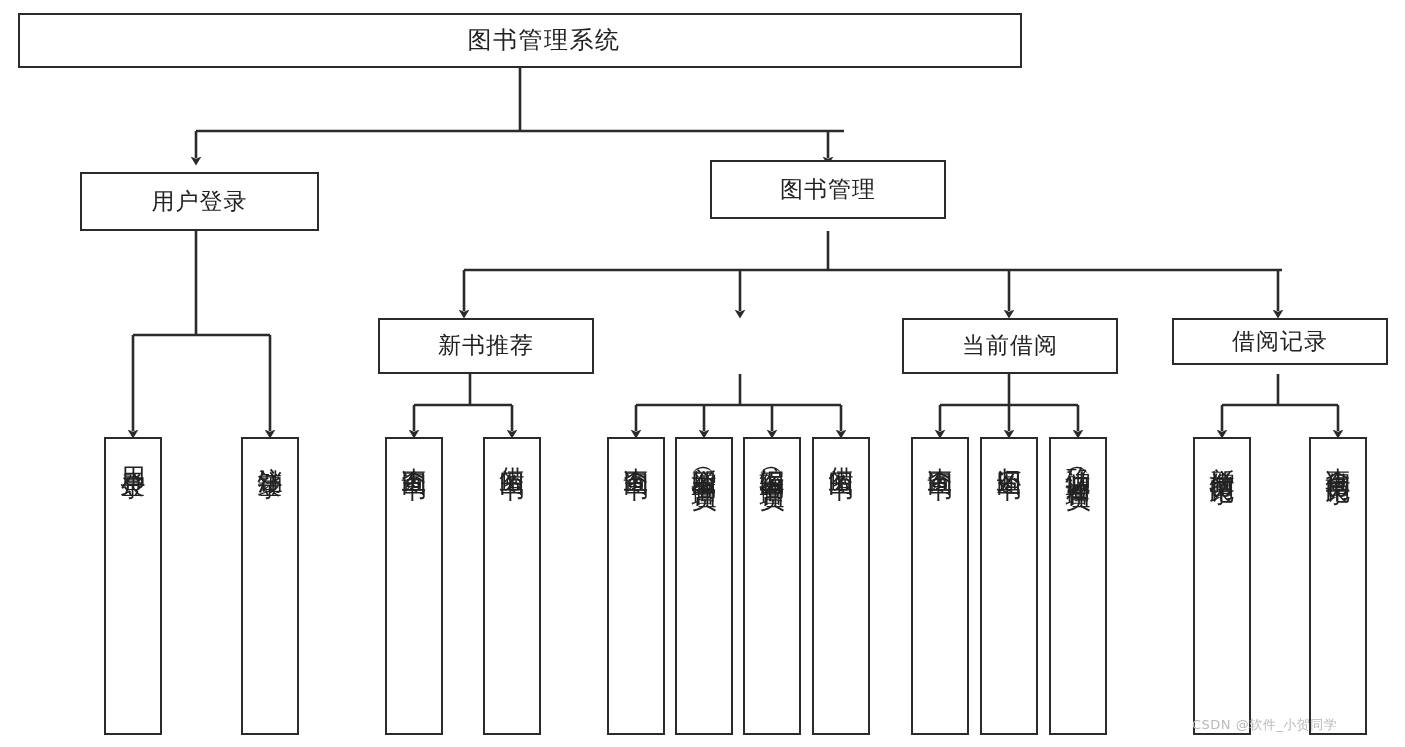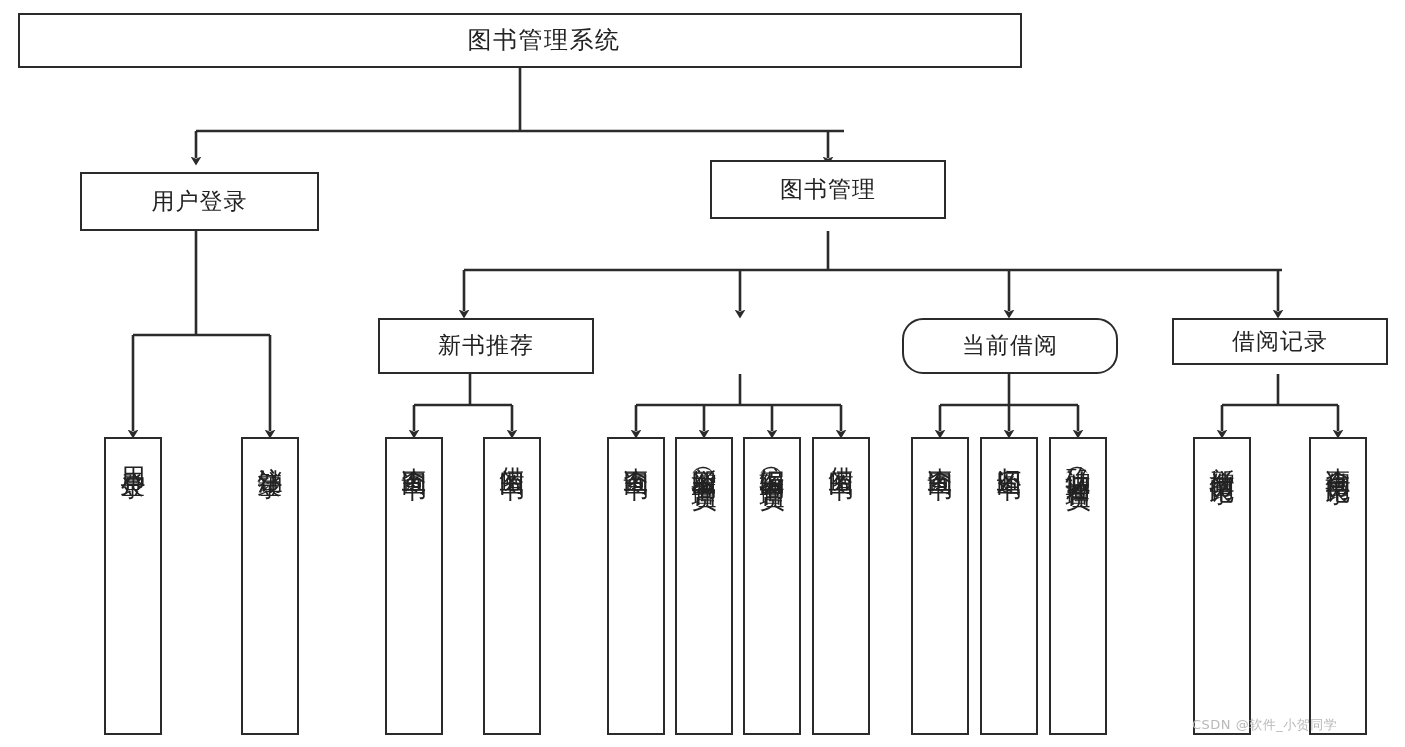--- a/index.html
+++ b/index.html
@@ -131,21 +131,21 @@
   <div class="node h" style="left:80px;top:172px;width:239px;height:59px;">
     <span class="lbl">用户登录</span>
   </div>
   <div class="node h" style="left:710px;top:160px;width:236px;height:59px;">
     <span class="lbl">图书管理</span>
   </div>
 
   <div class="node h" style="left:362px;top:318px;width:216px;height:56px;margin-left:16px;">
     <span class="lbl">新书推荐</span>
   </div>
-  <div class="node h" style="left:902px;top:318px;width:216px;height:56px;border-radius:21px;">
+  <div class="node h" style="left:902px;top:318px;width:216px;height:56px;">
     <span class="lbl">当前借阅</span>
   </div>
   <div class="node h" style="left:1172px;top:318px;width:216px;height:47px;">
     <span class="lbl">借阅记录</span>
   </div>
 
   <div class="node v" style="left:104px;top:437px;width:58px;height:298px;">
     <span class="lbl">用户登录</span>
   </div>
   <div class="node v" style="left:241px;top:437px;width:58px;height:298px;">

